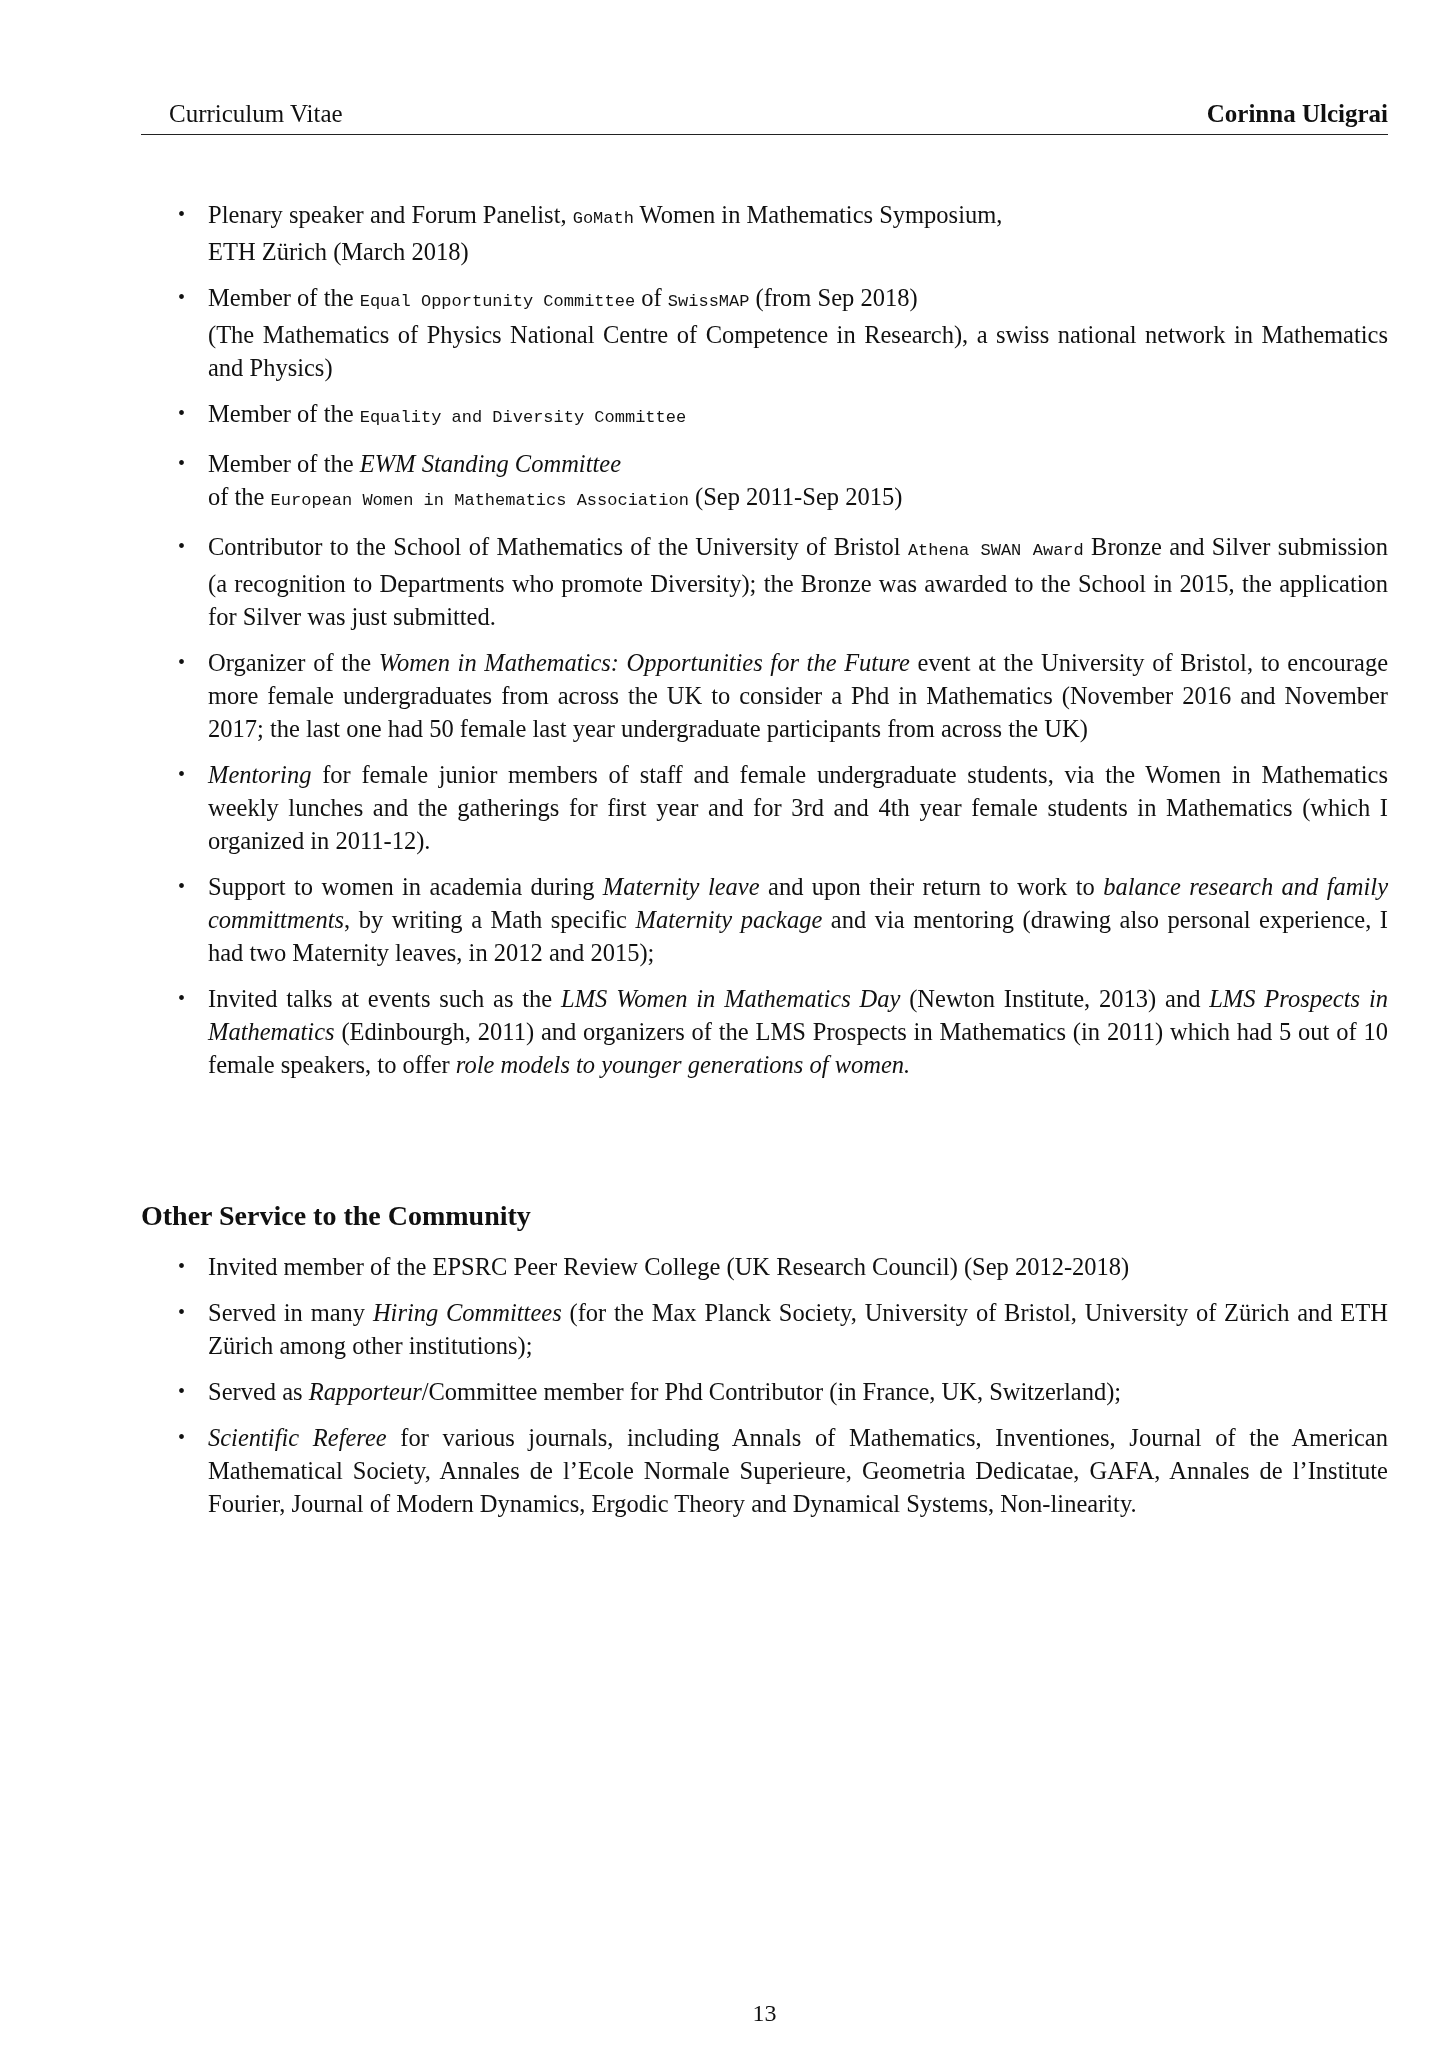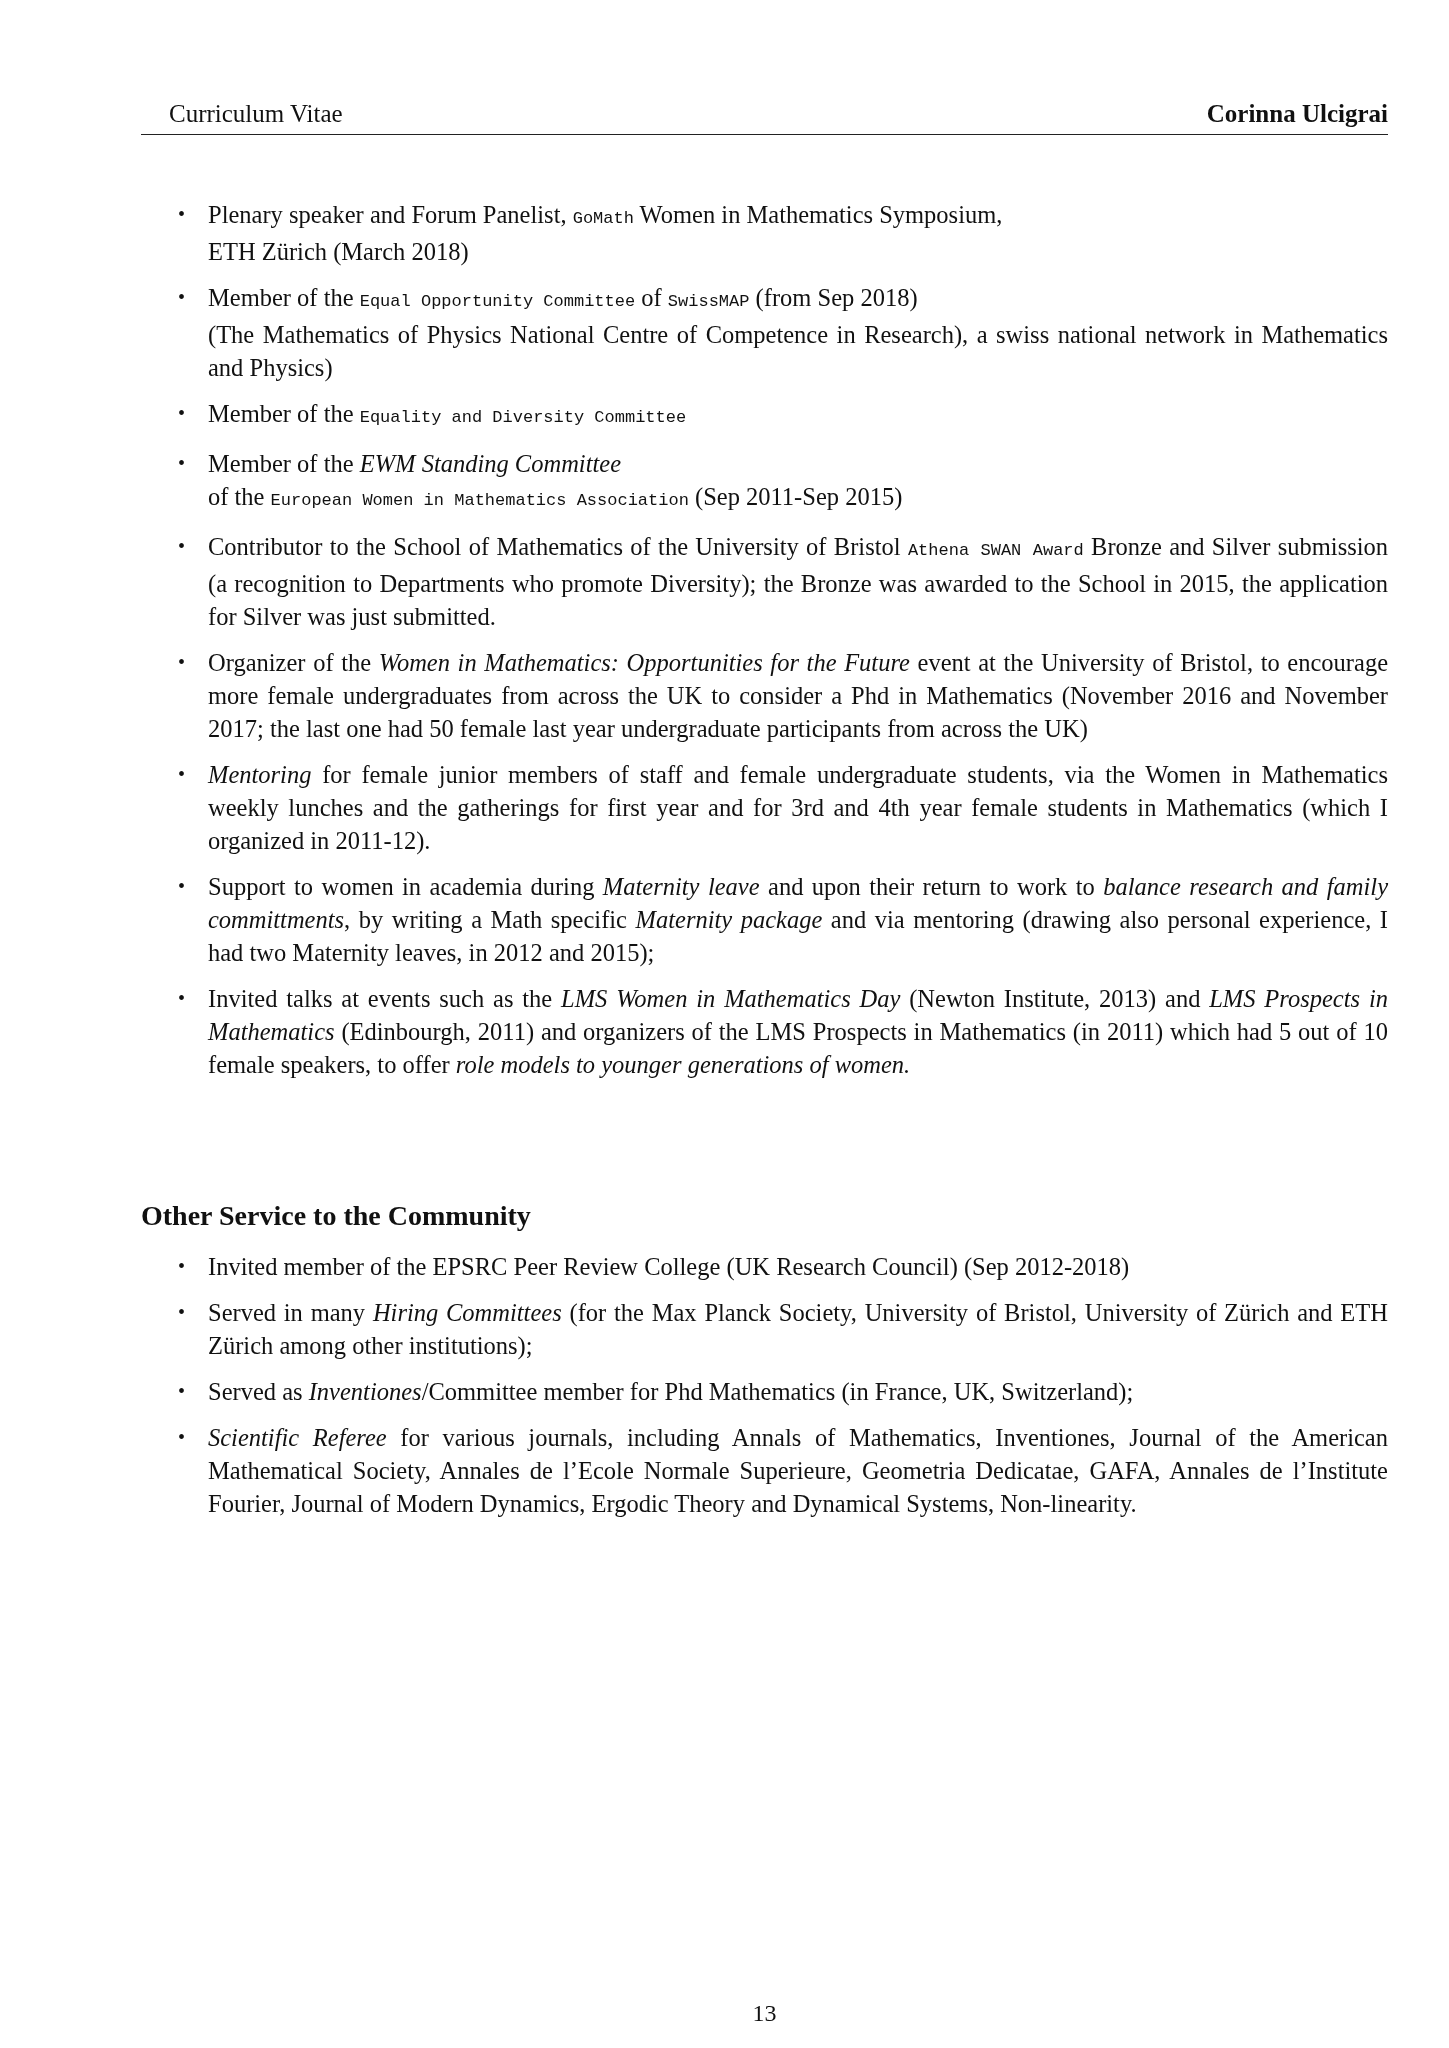--- a/index.html
+++ b/index.html
@@ -56,18 +56,18 @@
       <li><span class="bullet">•</span><span style="font-style: italic;">Mentoring</span><span> for female junior members of staff and female undergraduate students, via the Women in Mathematics weekly lunches and the gatherings for first year and for 3rd and 4th year female students in Mathematics (which I organized in 2011-12).</span></li>
       <li><span class="bullet">•</span><span>Support to women in academia during </span><span style="font-style: italic;">Maternity leave</span><span> and upon their return to work to </span><span style="font-style: italic;">balance research and family committments</span><span>, by writing a Math specific </span><span style="font-style: italic;">Maternity package</span><span> and via mentoring (drawing also personal experience, I had two Maternity leaves, in 2012 and 2015);</span></li>
       <li><span class="bullet">•</span><span>Invited talks at events such as the </span><span style="font-style: italic;">LMS Women in Mathematics Day</span><span> (Newton Institute, 2013) and </span><span style="font-style: italic;">LMS Prospects in Mathematics</span><span> (Edinbourgh, 2011) and organizers of the LMS Prospects in Mathe­matics (in 2011) which had 5 out of 10 female speakers, to offer </span><span style="font-style: italic;">role models to younger generations of women.</span></li>
     </ul>
 
   <div class="section-title">Other Service to the Community</div>
 
   <ul class="items list-2" id="list-other">
       <li><span class="bullet">•</span><span>Invited member of the EPSRC Peer Review College (UK Research Council) (Sep 2012-2018)</span></li>
       <li><span class="bullet">•</span><span>Served in many </span><span style="font-style: italic;">Hiring Committees</span><span> (for the Max Planck Society, University of Bristol, University of Zürich and ETH Zürich among other institutions);</span></li>
-      <li><span class="bullet">•</span><span>Served as </span><span style="font-style: italic;">Inventiones</span><span>/Committee member for Phd Mathematics (in France, UK, Switzerland);</span></li>
+      <li><span class="bullet">•</span><span>Served as </span><span style="font-style: italic;">Rapporteur</span><span>/Committee member for Phd Contributor (in France, UK, Switzerland);</span></li>
       <li><span class="bullet">•</span><span style="font-style: italic;">Scientific Referee</span><span> for various journals, including Annals of Mathematics, Inventiones, Journal of the American Mathematical Society, Annales de l’Ecole Normale Superieure, Geometria Dedicatae, GAFA, Annales de l’Institute Fourier, Journal of Modern Dynamics, Ergodic Theory and Dynamical Systems, Non-linearity.</span></li>
     </ul>
 
   <div class="page-number">13</div>
 </div>
 
 </body></html>

